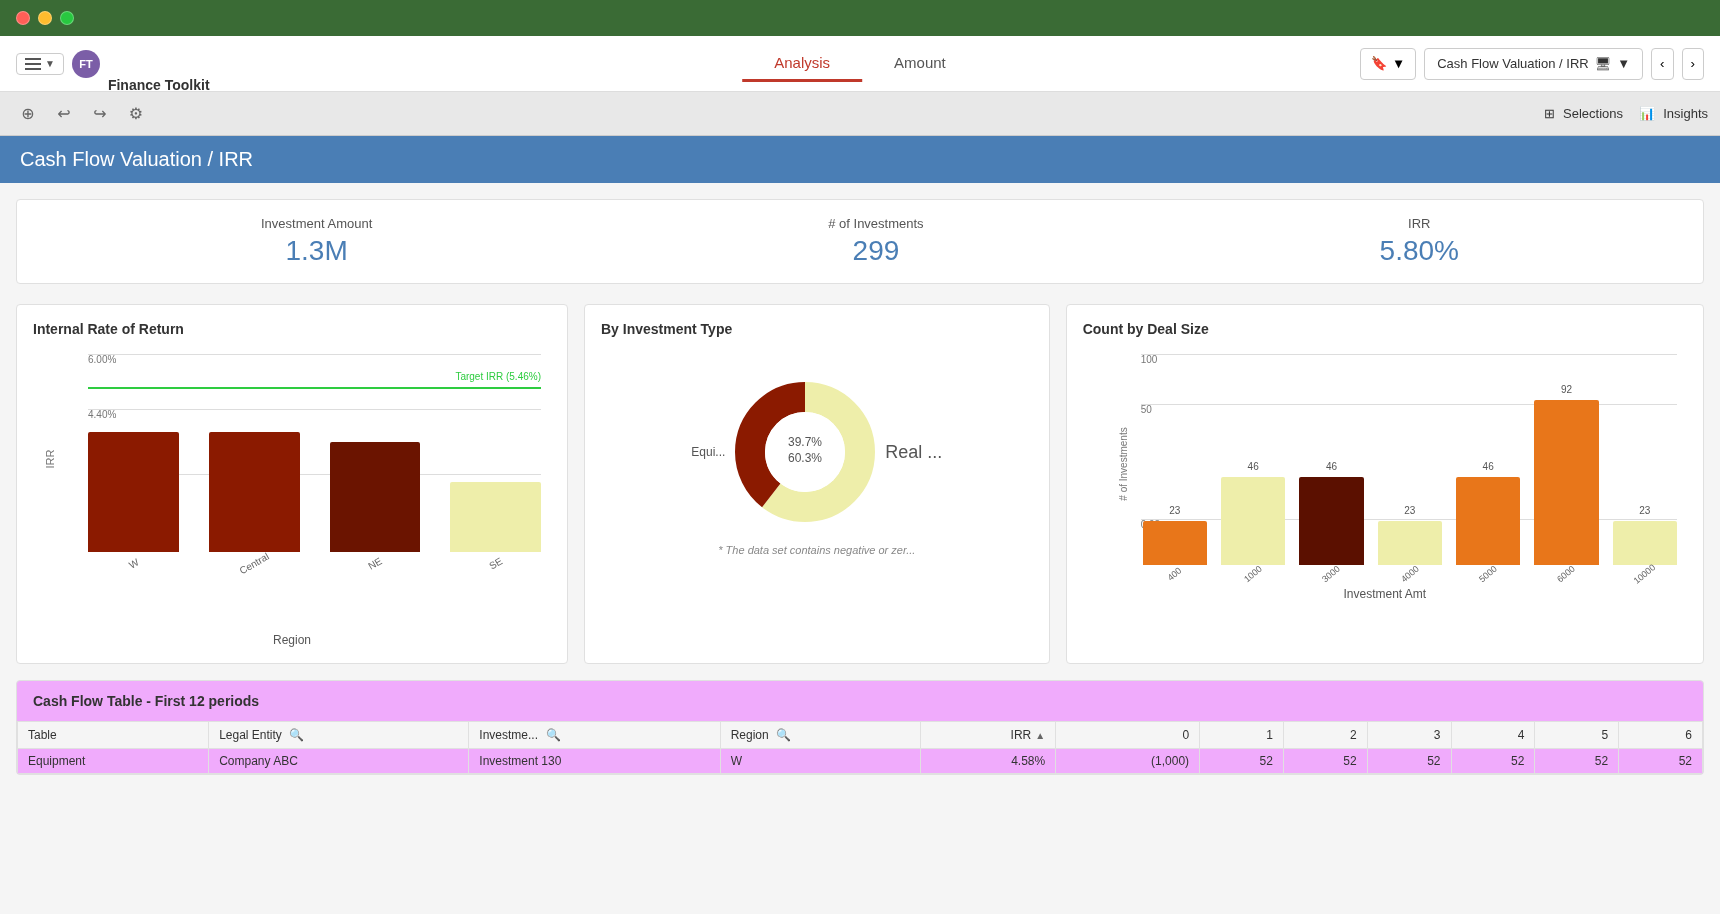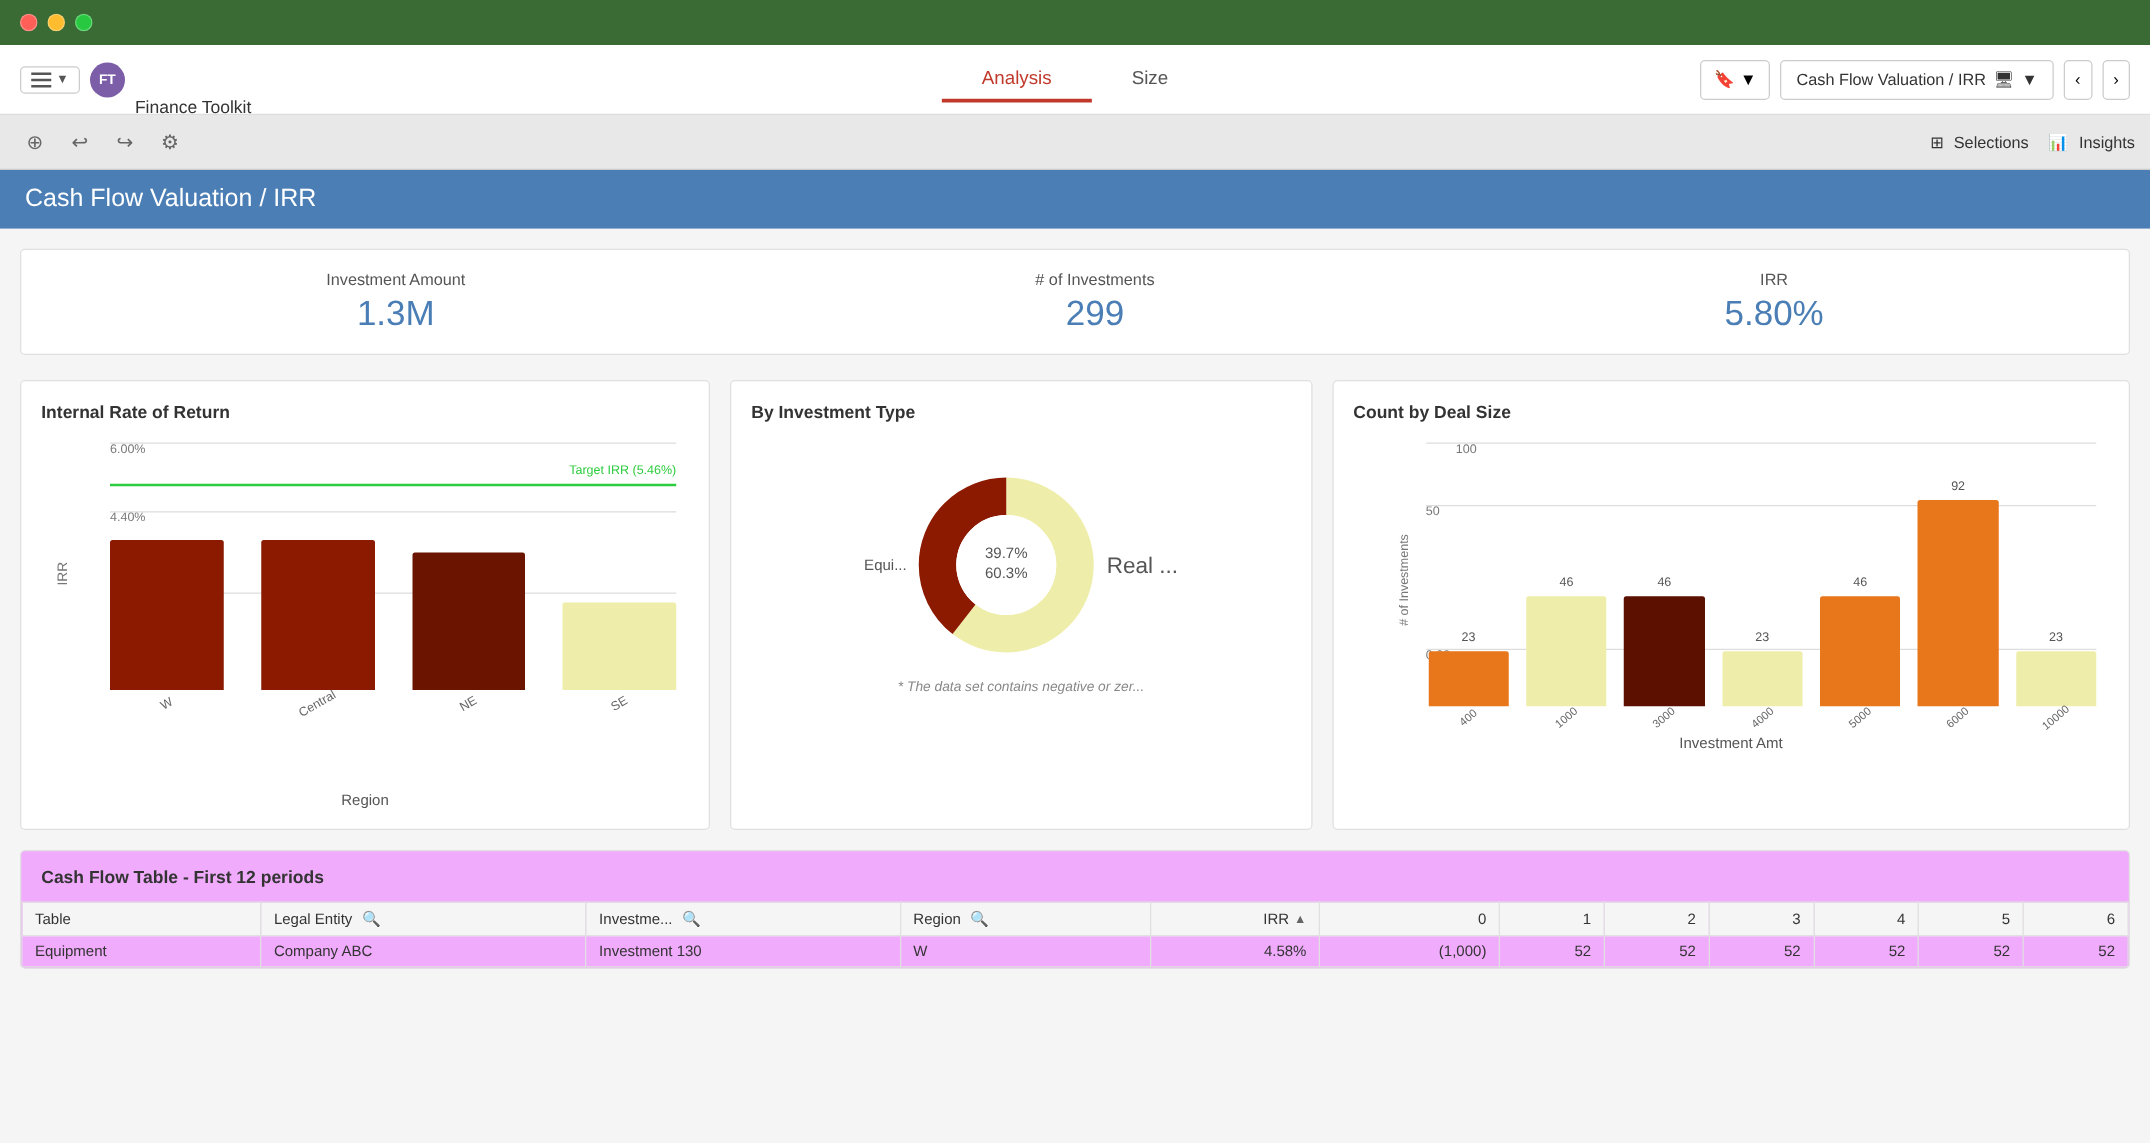--- a/index.html
+++ b/index.html
@@ -37,21 +37,21 @@
       cursor: pointer; background: #fff;
     }
     .hamburger-lines { display: flex; flex-direction: column; gap: 3px; }
     .hamburger-lines span { display: block; width: 16px; height: 2px; background: #555; }
     .chevron-down { font-size: 10px; color: #555; }
     .app-avatar {
       width: 28px; height: 28px; border-radius: 50%;
       background: #7b5ea7; display: flex; align-items: center; justify-content: center;
       color: white; font-size: 11px; font-weight: bold;
     }
-    .app-name { font-size: 14px; color: #333; font-weight: 400; margin-top: 42px; }
+    .app-name { font-size: 14px; color: #333; font-weight: 700; margin-top: 42px; }
 
     .app-header-tabs {
       position: absolute; left: 50%; transform: translateX(-50%);
       display: flex; gap: 0;
     }
     .tab-item {
       padding: 8px 32px; cursor: pointer; font-size: 15px; color: #555;
       border-bottom: 3px solid transparent; position: relative;
     }
     .tab-item.active { color: #c0392b; border-bottom: 3px solid #c0392b; font-weight: 500; }
@@ -207,21 +207,21 @@
       <span>FT</span>
     </div>
     <span class="app-name">Finance Toolkit</span>
   </div>
 
   <div class="app-header-tabs">
     <div class="tab-item active">
       <span>Analysis</span>
     </div>
     <div class="tab-item">
-      <span>Size</span>
+      <span>Amount</span>
     </div>
   </div>
 
   <div class="app-header-right">
     <button class="bookmark-btn">
       <span>🔖</span>
       <span>▼</span>
     </button>
     <button class="current-sheet-btn">
       <span>Cash Flow Valuation / IRR</span>
@@ -359,21 +359,21 @@
     </div>
 
     <div class="chart-panel" style="flex:1.4">
       <div class="chart-title">Count by Deal Size</div>
       <div style="position:relative;height:230px;padding-left:60px;">
 
         <div style="position:absolute;left:4px;top:50%;transform:translateY(-50%) rotate(-90deg);font-size:10px;color:#777;white-space:nowrap;">
           # of Investments
         </div>
 
-        <div style="position:absolute;top:5px;left:58px;font-size:10px;color:#777;margin-left:24px;">100</div>
+        <div style="position:absolute;top:5px;left:58px;font-size:10px;color:#777;">100</div>
         <div style="position:absolute;top:5px;left:58px;right:10px;border-top:1px solid #ddd;"></div>
         <div style="position:absolute;top:55px;left:58px;font-size:10px;color:#777;">50</div>
         <div style="position:absolute;top:55px;left:58px;right:10px;border-top:1px solid #ddd;"></div>
         <div style="position:absolute;top:170px;left:58px;font-size:10px;color:#777;">0.03</div>
         <div style="position:absolute;top:170px;left:58px;right:10px;border-top:1px solid #ddd;"></div>
 
         <div style="position:absolute;bottom:0;left:60px;right:10px;display:flex;align-items:flex-end;gap:14px;height:175px;">
 
           <div style="display:flex;flex-direction:column;align-items:center;flex:1;position:relative;">
             <span style="font-size:10px;color:#555;position:absolute;top:-16px;">23</span>

